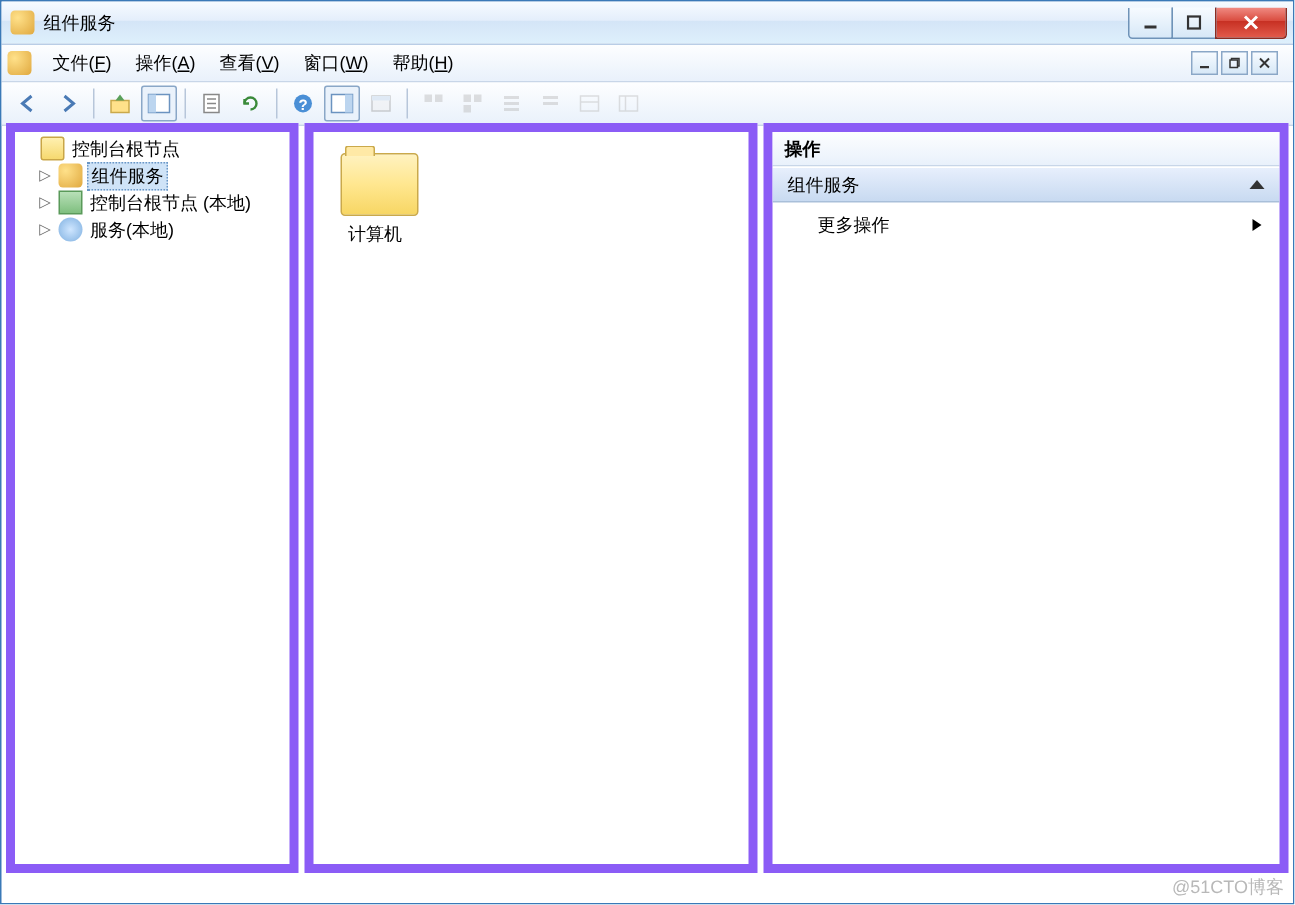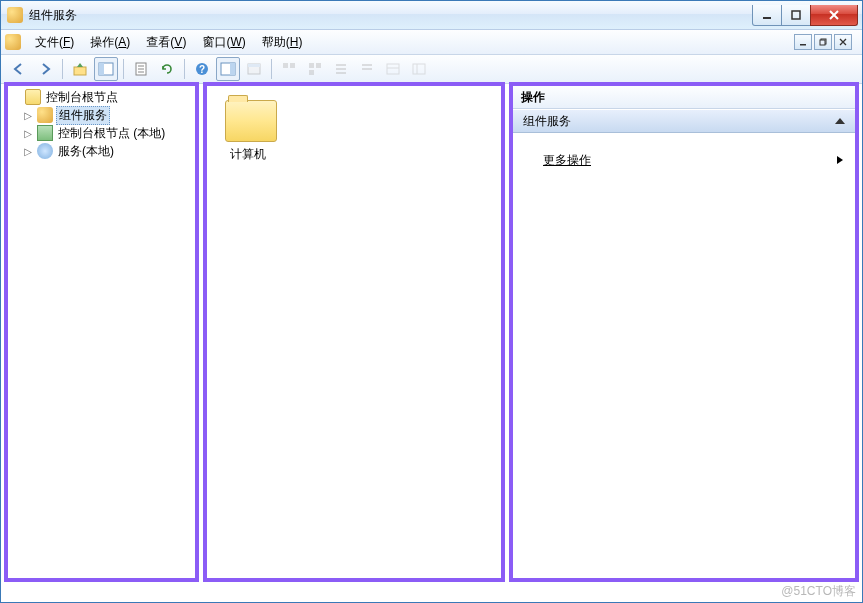--- a/index.html
+++ b/index.html
@@ -24,21 +24,21 @@
   .mdibtn{width:16px;height:14px;border:1px solid #8aa7c7;background:linear-gradient(to bottom,#f7fbff,#d7e8f7);display:flex;align-items:center;justify-content:center;font-size:9px;}
   
   .toolbar{height:28px;background:linear-gradient(to bottom,#fdfeff,#e9f1fb);display:flex;align-items:center;padding:0 6px;border-bottom:1px solid #c8d6e8;gap:2px;}
   .tb{width:22px;height:22px;display:flex;align-items:center;justify-content:center;border:1px solid transparent;border-radius:2px;}
   .tb.sel{border-color:#8aa7c7;background:#eaf2fb;}
   .tb.dis{opacity:.45;}
   .sep{width:1px;height:20px;background:#b7c6da;margin:0 3px;}
   .tb svg{display:block;}
   
   .client{position:absolute;top:81px;bottom:20px;left:3px;right:3px;display:flex;gap:4px;}
-  .pane{border:4px solid #8b5cf6;background:#fff;box-sizing:border-box;overflow:hidden;}
+  .pane{border:6px solid #8b5cf6;background:#fff;box-sizing:border-box;overflow:hidden;}
   .tree{width:195px;}
   .content{flex:1;}
   .actions{width:350px;display:flex;flex-direction:column;}
   
   .tree-inner{padding:2px 0;}
   .trow{display:flex;align-items:center;height:18px;padding:0 2px;}
   .twister{width:12px;text-align:center;color:#6a6a6a;font-size:10px;}
   .ticon2{width:16px;height:16px;margin:0 3px;}
   .trow.selected .tlabel{background:#cfe3f7;border:1px dotted #6a96c5;padding:0 2px;}
   .tlabel{padding:0 2px;}
@@ -48,21 +48,21 @@
   .ico-event{background:linear-gradient(to bottom,#b8e0b8,#7fbf7f);border:1px solid #5a9a5a;box-sizing:border-box;}
   .ico-svc{background:radial-gradient(circle at 50% 50%,#cfe6ff,#7fb0e0);border-radius:50%;}
   
   .content-inner{padding:8px;}
   .bigfolder{width:50px;height:40px;background:linear-gradient(to bottom,#fff2c0 0%,#ffe78f 50%,#f7d664 100%);border:1px solid #caa94b;border-radius:3px;margin:6px 0 4px 10px;position:relative;}
   .bigfolder:before{content:"";position:absolute;top:-6px;left:2px;width:18px;height:6px;background:#ffe9a6;border:1px solid #caa94b;border-bottom:none;border-radius:2px 2px 0 0;}
   .flabel{margin-left:4px;}
   
   .actions .ahdr{height:22px;background:linear-gradient(to bottom,#fdfeff,#e9f1fb);border-bottom:1px solid #c8d6e8;display:flex;align-items:center;padding:0 8px;font-weight:bold;}
   .actions .asec{height:22px;background:linear-gradient(to bottom,#e7effc,#c8daf1);border-top:1px solid #fff;border-bottom:1px solid #a9bfd9;display:flex;align-items:center;padding:0 10px;justify-content:space-between;}
-  .actions .aitem{height:22px;display:flex;align-items:center;padding:16px 12px 0 30px;justify-content:space-between;text-decoration:underline;}
+  .actions .aitem{height:22px;display:flex;align-items:center;padding:4px 12px 0 30px;justify-content:space-between;}
   .tri-up{width:0;height:0;border-left:5px solid transparent;border-right:5px solid transparent;border-bottom:6px solid #333;}
   .tri-right{width:0;height:0;border-top:4px solid transparent;border-bottom:4px solid transparent;border-left:6px solid #000;}
   
   .wm{position:absolute;bottom:2px;right:6px;color:#b8b8b8;font-size:12px;}
 </style>
 </head>
 <body>
 
 <div class="window">
 

